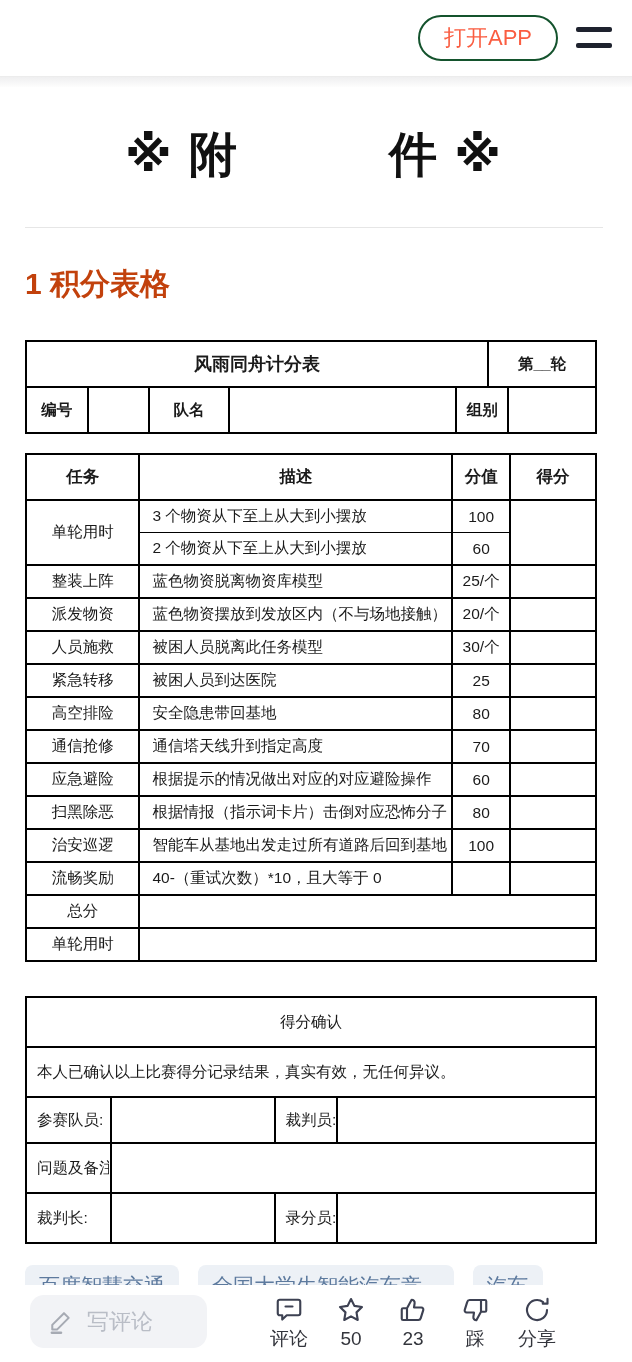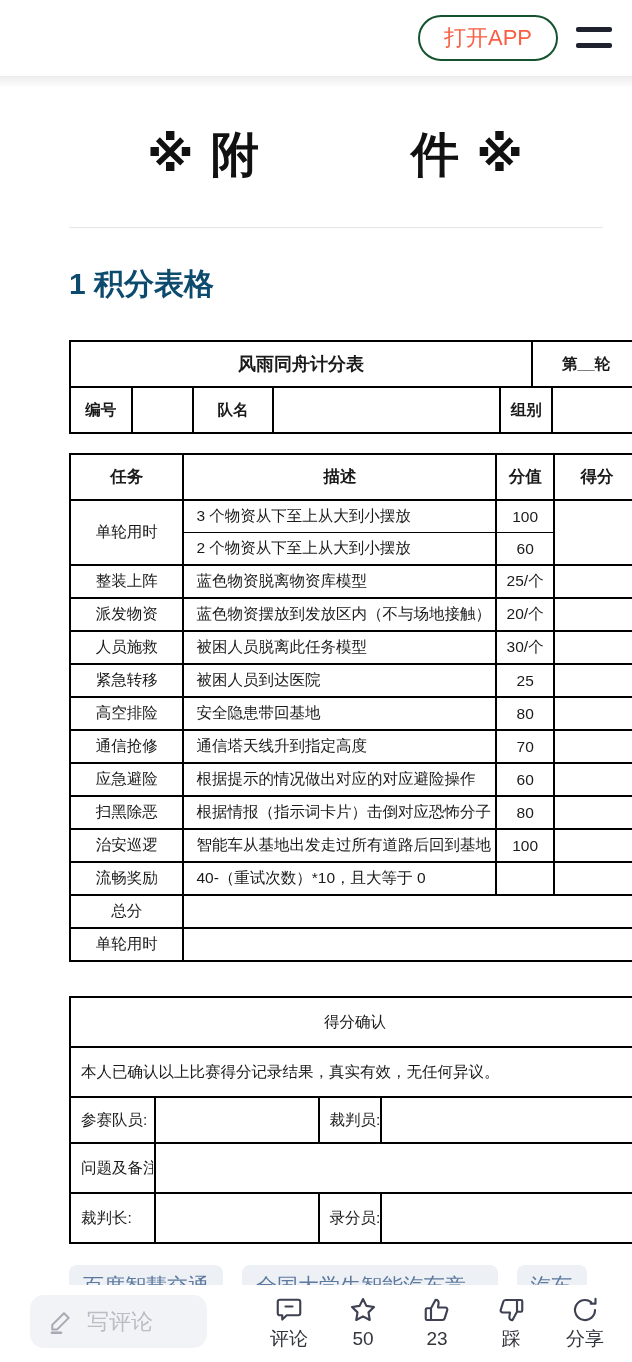--- a/index.html
+++ b/index.html
@@ -15,25 +15,25 @@
   .logo .c{color:#fa5d41;}
   .logo .sdn{color:#1b1d29;}
   .header-right{margin-left:auto;display:flex;align-items:center;gap:18px;}
   .open-app{border:2px solid #14532d;color:#fa5d41;background:#fff;
     border-radius:24px;font-size:22px;padding:8px 24px;line-height:1.2;cursor:pointer;
     font-family:inherit;}
   .hamburger{width:36px;display:flex;flex-direction:column;gap:11px;cursor:pointer;padding:4px 0;}
   .hamburger span{display:block;height:5px;background:#1e222e;border-radius:2px;}
   .header-band{height:10px;background:linear-gradient(#efeff0,#fdfdfd);}
   
-  .content{padding:0 29px 0 25px;margin-left:44px;}
+  .content{padding:0 29px 0 25px;}
   .doc-title{text-align:center;font-size:48px;font-weight:700;color:#111;
     margin:36px 0 0;letter-spacing:2px;}
   .title-divider{border:none;border-top:1px solid #e6e6e6;margin:40px 0 0;}
-  .section-heading{font-size:30px;font-weight:700;color:#0c4a6e;margin:36px 0 0;}
+  .section-heading{font-size:30px;font-weight:700;color:#c2410c;margin:36px 0 0;}
   
   table{border-collapse:collapse;width:572px;table-layout:fixed;}
   td{border:2px solid #000;font-size:15.5px;color:#1a1a1a;vertical-align:middle;
      overflow:hidden;white-space:nowrap;}
   .t-center{text-align:center;}
   .t-left{text-align:left;padding-left:12px;}
   .bold{font-weight:700;}
   
   .info-table{margin-top:35px;}
   .info-table td{height:42px;}
@@ -53,21 +53,21 @@
   .tags{display:flex;gap:19px;margin-top:21px;}
   .tag{background:#edf1f6;color:#5d7a9e;font-size:21px;line-height:1;
     padding:10px 14px;border-radius:8px;cursor:pointer;white-space:nowrap;}
   
   .action-bar{position:absolute;left:0;bottom:0;width:632px;height:77px;
     background:#fff;display:flex;align-items:flex-start;padding-top:10px;box-sizing:border-box;}
   .comment-pill{margin-left:30px;width:177px;height:53px;background:#f2f3f6;
     border-radius:14px;display:flex;align-items:center;padding-left:18px;
     box-sizing:border-box;gap:12px;cursor:text;}
   .comment-pill .placeholder{color:#b9bdc6;font-size:22px;}
-  .actions{display:flex;gap:26px;margin-left:58px;align-items:center;}
+  .actions{display:flex;gap:14px;margin-left:58px;align-items:center;}
   .action-item{width:48px;display:flex;flex-direction:column;align-items:center;
     gap:3px;cursor:pointer;}
   .action-item svg{display:block;}
   .action-label{font-size:19px;color:#33353c;line-height:1.2;}
   .icon-stroke{fill:none;stroke:#3d4152;stroke-width:1.7;stroke-linecap:round;stroke-linejoin:round;}
   .pencil-stroke{fill:none;stroke:#a6aab3;stroke-width:1.8;stroke-linecap:round;stroke-linejoin:round;}
 </style>
 </head>
 <body>
 

